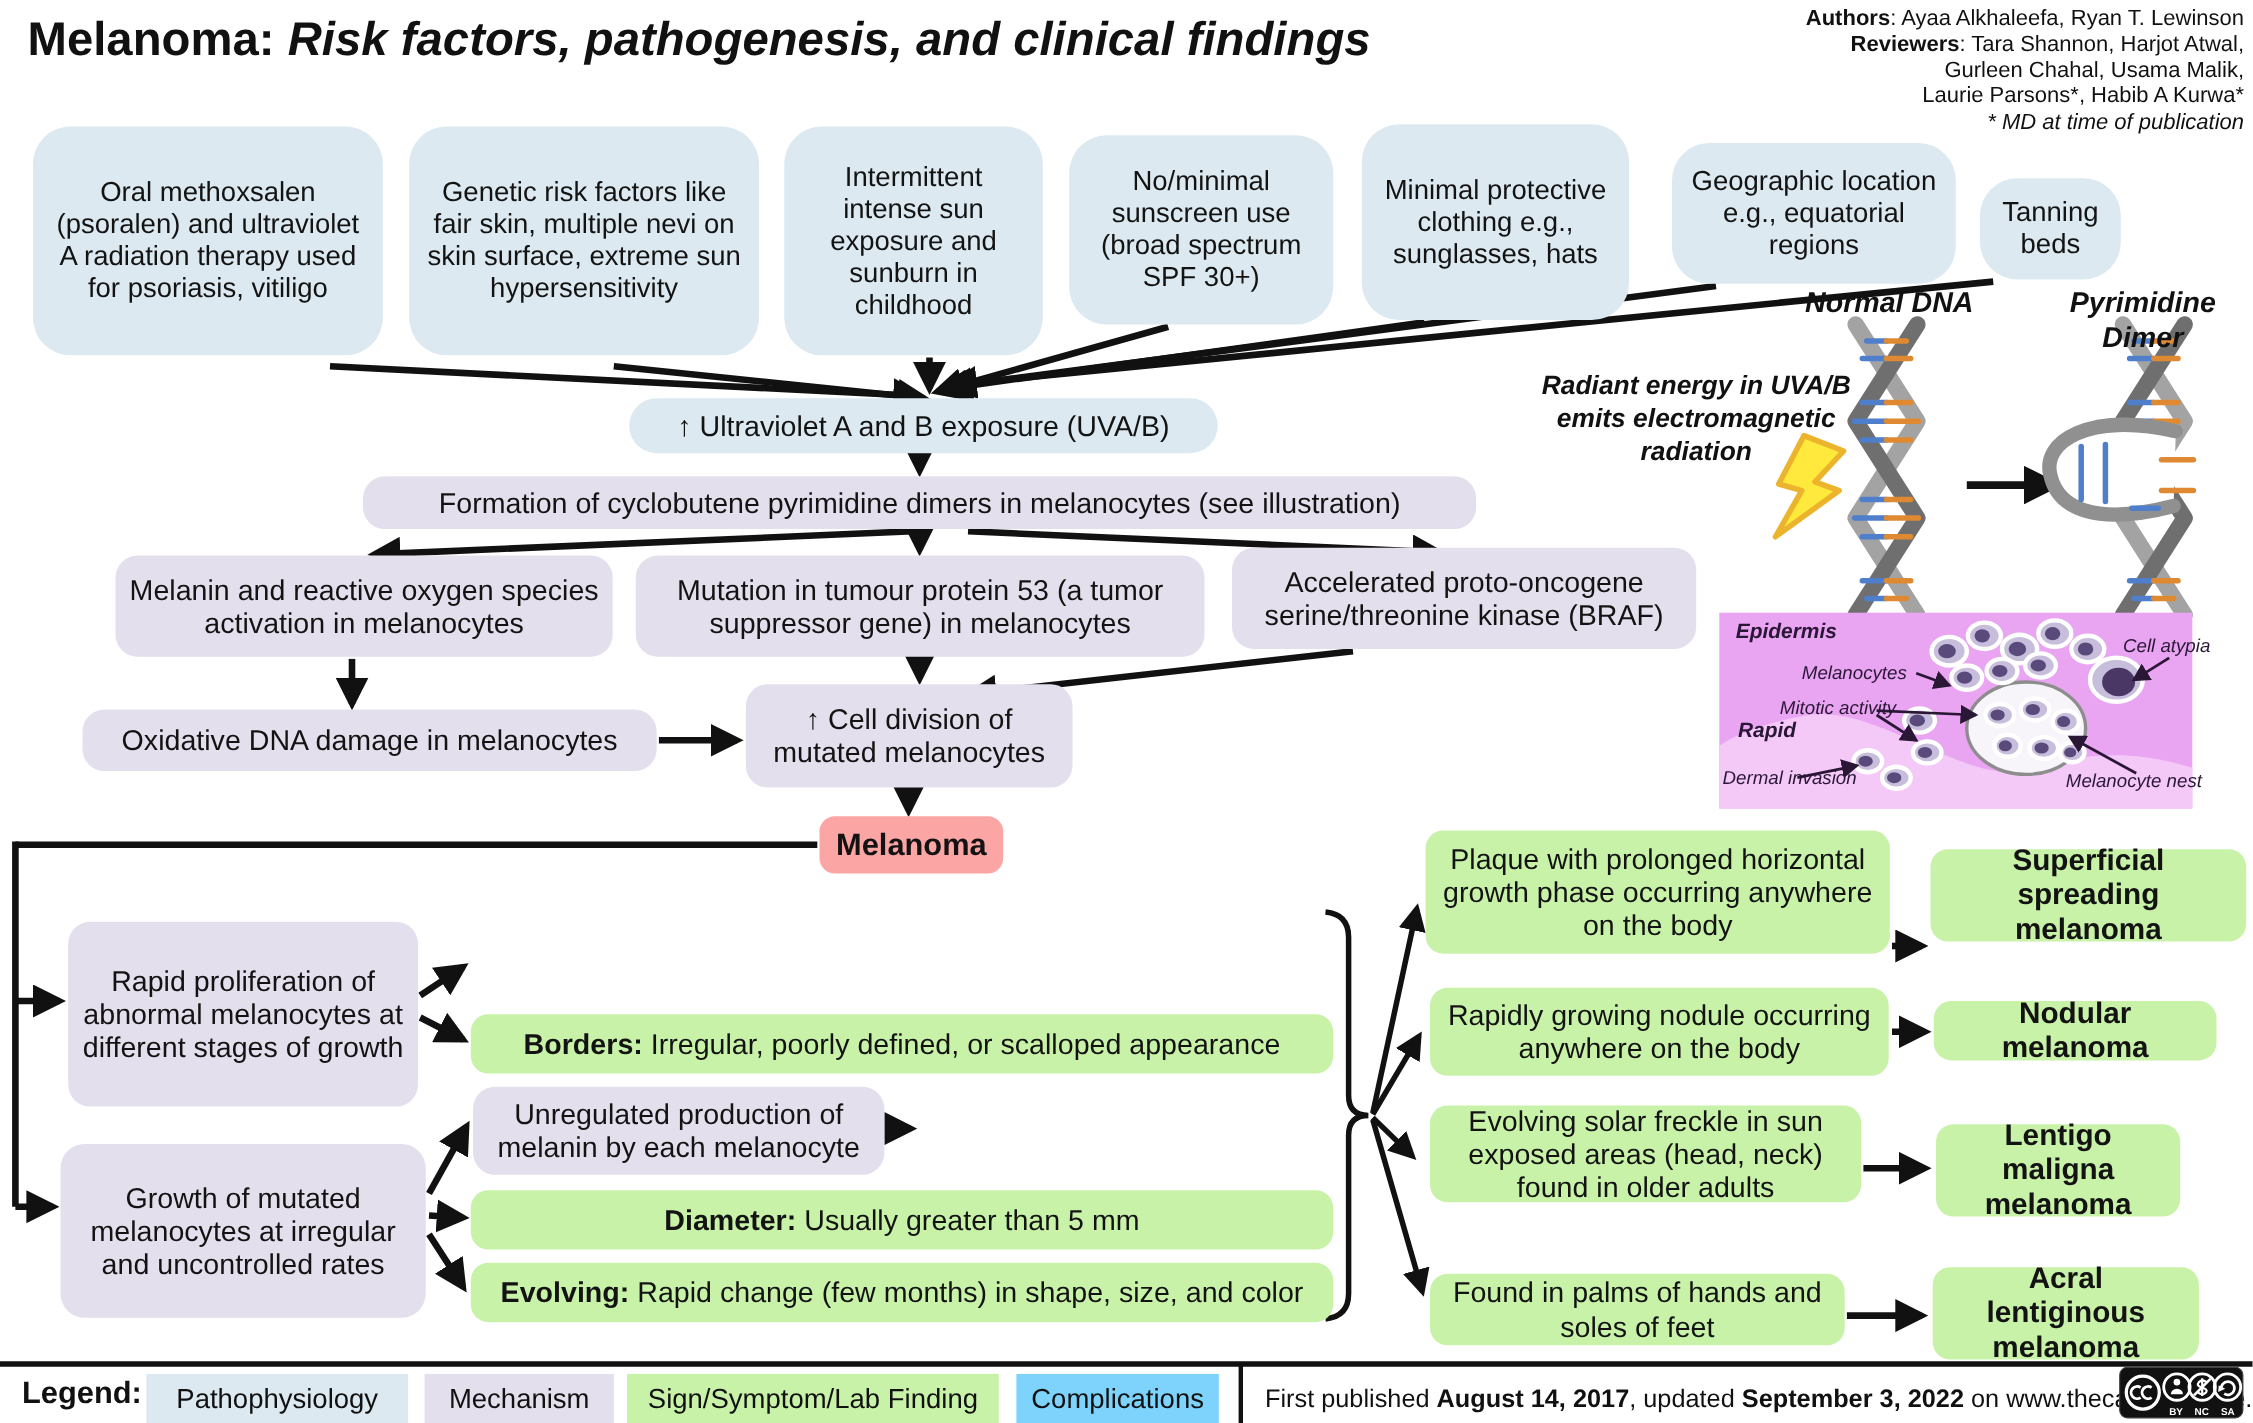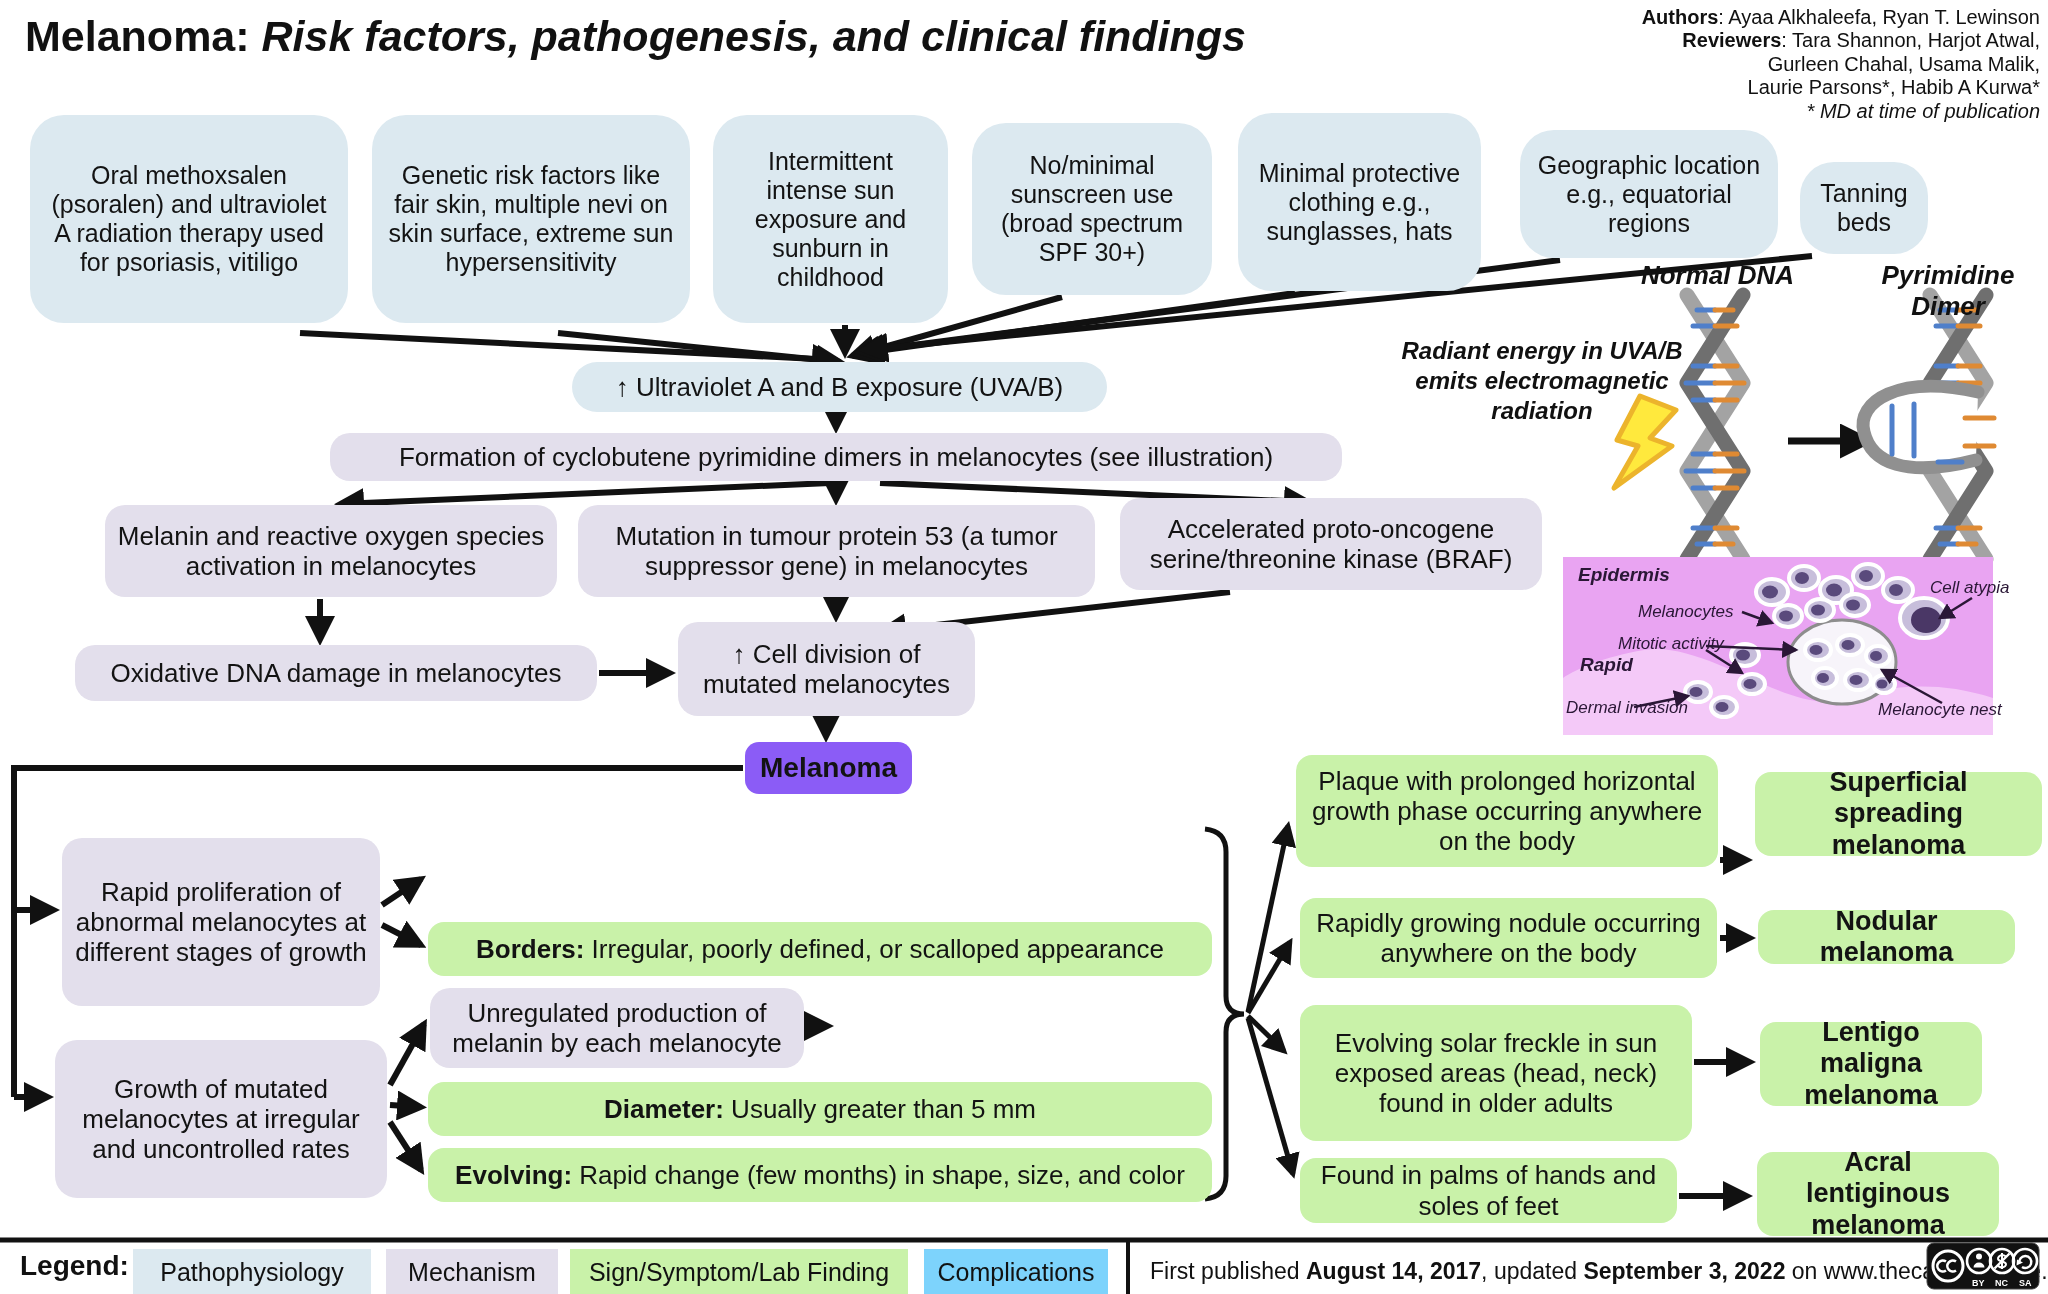--- a/index.html
+++ b/index.html
@@ -4,21 +4,21 @@
 <style>
   html,body{margin:0;padding:0;background:#fff;}
   #poster{position:relative;width:2048px;height:1294px;background:#ffffff;overflow:hidden;
           font-family:"Liberation Sans", sans-serif;color:#111;}
   svg.layer{position:absolute;left:0;top:0;z-index:1;}
   .box{position:absolute;display:flex;align-items:center;justify-content:center;text-align:center;
        box-sizing:border-box;padding:6px 12px;line-height:1.16;z-index:2;color:#131313;}
   .blue{background:#dce9f0;border-radius:34px;}
   .lav{background:#e3dfec;border-radius:20px;}
   .green{background:#c9f2a9;border-radius:16px;}
-  .pink{background:#8b5cf6;border-radius:14px;}
+  .pink{background:#fca5a5;border-radius:14px;}
   .f25{font-size:25px;} .f26{font-size:26px;} .f27{font-size:27px;}
   .bold{font-weight:bold;}
   #title{position:absolute;left:25px;top:12px;font-size:43px;font-weight:bold;z-index:2;white-space:nowrap;}
   #title .it{font-style:italic;}
   #credits{position:absolute;right:8px;top:6px;width:520px;text-align:right;font-size:20px;line-height:1.17;z-index:2;}
   #credits .it{font-style:italic;}
   .dnalabel{position:absolute;font-size:26px;font-weight:bold;font-style:italic;text-align:center;z-index:2;}
   #radiant{position:absolute;left:1398px;top:336px;width:288px;font-size:24px;font-style:italic;
            font-weight:bold;text-align:center;line-height:1.25;z-index:2;}
   .skinlabel{position:absolute;font-style:italic;font-size:17px;color:#2a1736;z-index:3;font-weight:bold;}
@@ -251,21 +251,21 @@
       <span><b>Diameter:</b><span> Usually greater than 5 mm</span></span>
     </div>
   <div class="box green f26" style="left:428px;top:1148px;width:784px;height:54px;">
       <span><b>Evolving:</b><span> Rapid change (few months) in shape, size, and color</span></span>
     </div>
 
   <div class="box green f26" style="left:1296px;top:755px;width:422px;height:112px;">Plaque with prolonged horizontal growth phase occurring anywhere on the body</div>
   <div class="box green bold f27" style="left:1755px;top:772px;width:287px;height:84px;">Superficial spreading melanoma</div>
   <div class="box green f26" style="left:1300px;top:898px;width:417px;height:80px;">Rapidly growing nodule occurring anywhere on the body</div>
   <div class="box green bold f27" style="left:1758px;top:910px;width:257px;height:54px;">Nodular melanoma</div>
-  <div class="box green f26" style="left:1300px;top:1005px;width:392px;height:136px;">Evolving solar freckle in sun exposed areas (head, neck) found in older adults</div>
+  <div class="box green f26" style="left:1300px;top:1005px;width:392px;height:88px;">Evolving solar freckle in sun exposed areas (head, neck) found in older adults</div>
   <div class="box green bold f27" style="left:1760px;top:1022px;width:222px;height:84px;">Lentigo maligna melanoma</div>
   <div class="box green f26" style="left:1300px;top:1158px;width:377px;height:65px;">Found in palms of hands and soles of feet</div>
   <div class="box green bold f27" style="left:1757px;top:1152px;width:242px;height:84px;">Acral lentiginous melanoma</div>
 
   <div class="dnalabel" style="left:1630px;top:260px;width:175px;">Normal DNA</div>
   <div class="dnalabel" style="left:1848px;top:260px;width:200px;">Pyrimidine Dimer</div>
   <div id="radiant">Radiant energy in UVA/B emits electromagnetic radiation</div>
 
   <div class="skinlabel big" style="left:1578px;top:564px;">Epidermis</div>
   <div class="skinlabel" style="left:1638px;top:602px;font-weight:normal;">Melanocytes</div>

